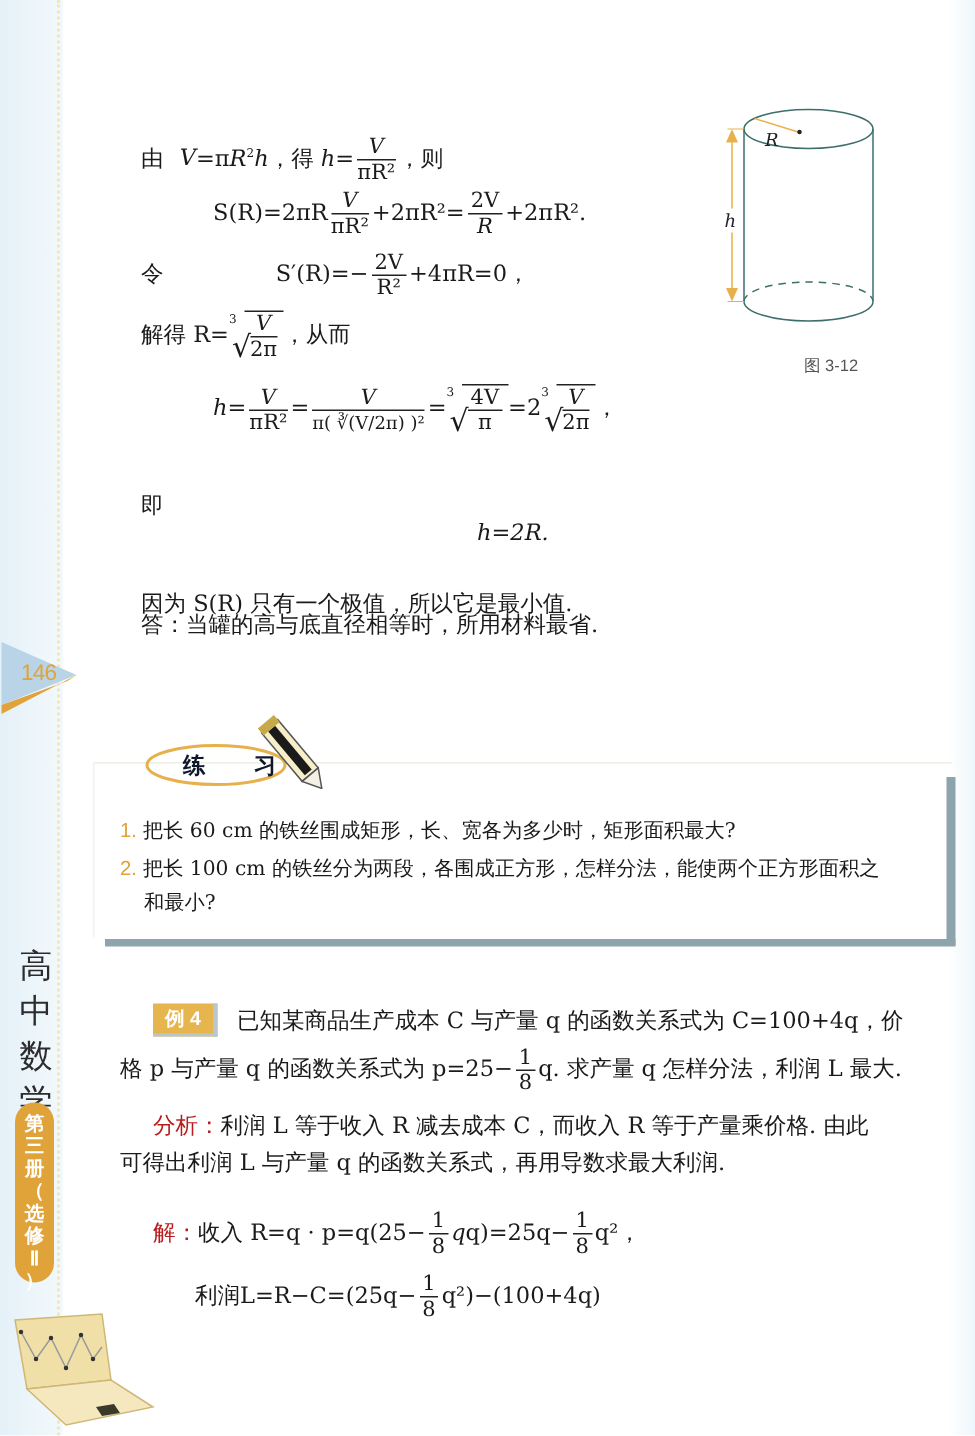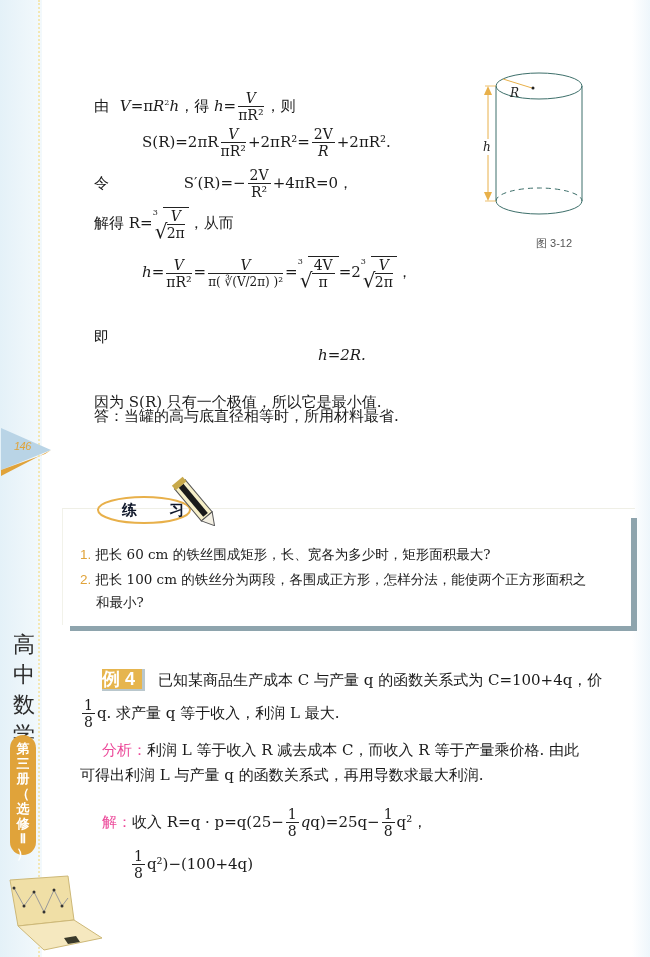--- a/index.html
+++ b/index.html
@@ -19,21 +19,21 @@
   }
   .right-edge {
     position:absolute; right:0; top:0; width:18px; height:957px;
     background:linear-gradient(to right,#ffffff,#eef6fb);
   }
   .page-num-tab {
     position:absolute; left:0; top:428px; width:50px; height:50px;
   }
   .page-num {
     position:absolute; left:14px; top:440px; font-family:"Liberation Sans",sans-serif;
-    font-size:11px; color:#e0a33a; letter-spacing:-0.5px;font-style:italic;
+    font-size:15px; color:#e0a33a; letter-spacing:-0.5px;
   }
   .line { position:absolute; font-size:15px; white-space:nowrap; line-height:20px; }
   .it { font-style:italic; }
   .frac { display:inline-block; vertical-align:middle; text-align:center; margin:0 2px; }
   .frac .num { display:block; border-bottom:1px solid #222; padding:0 2px; line-height:16px; font-size:14px; }
   .frac .den { display:block; line-height:16px; font-size:14px; }
   sup { font-size:8px; }
   .root { display:inline-block; vertical-align:middle; position:relative; padding-left:10px; }
   .root .idx { position:absolute; left:0; top:-4px; font-size:8px; }
   .root .rad { position:absolute; left:2px; bottom:0; font-size:20px; line-height:20px; }
@@ -56,24 +56,24 @@
   .side-title { position:absolute; left:12px; top:630px; width:24px; font-size:22px; line-height:30px; color:#2c2c2c; font-family:"DejaVu Serif",serif; text-align:center; }
   .volume-pill {
     position:absolute; left:10px; top:735px; width:26px; height:120px; border-radius:13px;
     background:#e0a33a; color:#fff; font-family:"Liberation Sans",sans-serif; font-weight:bold;
     font-size:13px; line-height:15px; text-align:center; padding-top:6px; box-sizing:border-box;
   }
   .laptop { position:absolute; left:4px; top:862px; width:100px; height:90px; }
 
   .example-badge {
     position:absolute; left:102px; top:669px; width:40px; height:20px; background:#e6b54e;
-    color:#fff; font-family:"Liberation Sans",sans-serif; font-weight:bold; font-size:18px;
-    line-height:20px; border-right:3px solid #b9c7cd; border-bottom:2px solid #b9c7cd;
-  }
-  .orange-label { color:#ec4899; font-family:"Liberation Sans",sans-serif; }
+    color:#fff; font-family:"Liberation Sans",sans-serif; font-weight:bold; font-size:13px;
+    text-align:center; line-height:20px; border-right:3px solid #b9c7cd; border-bottom:2px solid #b9c7cd;
+  }
+  .orange-label { color:#b91c1c; font-family:"Liberation Sans",sans-serif; }
 </style>
 </head>
 <body>
 
 <div class="left-strip"></div>
 <div class="dotted-line"></div>
 <div class="right-edge"></div>
 
 <svg class="page-num-tab" viewBox="0 0 50 50" style="position:absolute;left:0;top:428px;width:52px;height:50px;">
   <polygon points="0,0 50,22 0,42" fill="#b9d4e6"></polygon>
@@ -178,26 +178,26 @@
     <circle cx="40" cy="50" r="1.5" fill="#333"></circle>
   <circle cx="50" cy="28" r="1.5" fill="#333"></circle>
     <circle cx="58" cy="44" r="1.5" fill="#333"></circle>
   <polygon points="14,64 70,58 98,76 40,88" fill="#f5e8bf" stroke="#cdb877" stroke-width="1"></polygon>
   <polygon points="60,76 72,74 76,80 64,82" fill="#3a3a2a"></polygon>
 </svg>
 
 <div class="example-badge">例 4</div>
 <div class="line" style="left:158px;top:670px;">已知某商品生产成本 C 与产量 q 的函数关系式为 C=100+4q，价</div>
 <div class="line" style="left:80px;top:697px;">
-  <span class="frac"><span class="num">1</span><span class="den">8</span></span><span>q. 求产量 q 等于收入，利润 L 最大.</span>
+  <span>格 p 与产量 q 的函数关系式为 p=25−</span><span class="frac"><span class="num">1</span><span class="den">8</span></span><span>q. 求产量 q 怎样分法，利润 L 最大.</span>
 </div>
 
 <div class="line" style="left:102px;top:740px;">
   <span class="orange-label">分析：</span><span>利润 L 等于收入 R 减去成本 C，而收入 R 等于产量乘价格. 由此</span>
 </div>
 <div class="line" style="left:80px;top:765px;">可得出利润 L 与产量 q 的函数关系式，再用导数求最大利润.</div>
 
 <div class="line" style="left:102px;top:806px;">
   <span class="orange-label">解：</span><span>收入 R=q · p=q(25−</span><span class="frac"><span class="num">1</span><span class="den">8</span></span><span class="it">q</span><span>q)=25q−</span><span class="frac"><span class="num">1</span><span class="den">8</span></span><span>q²，</span>
 </div>
 <div class="line" style="left:130px;top:848px;">
-  <span class="frac"><span class="num">1</span><span class="den">8</span></span><span>q²)−(100+4q)</span>
+  <span>利润L=R−C=(25q−</span><span class="frac"><span class="num">1</span><span class="den">8</span></span><span>q²)−(100+4q)</span>
 </div>
 
 </body></html>

